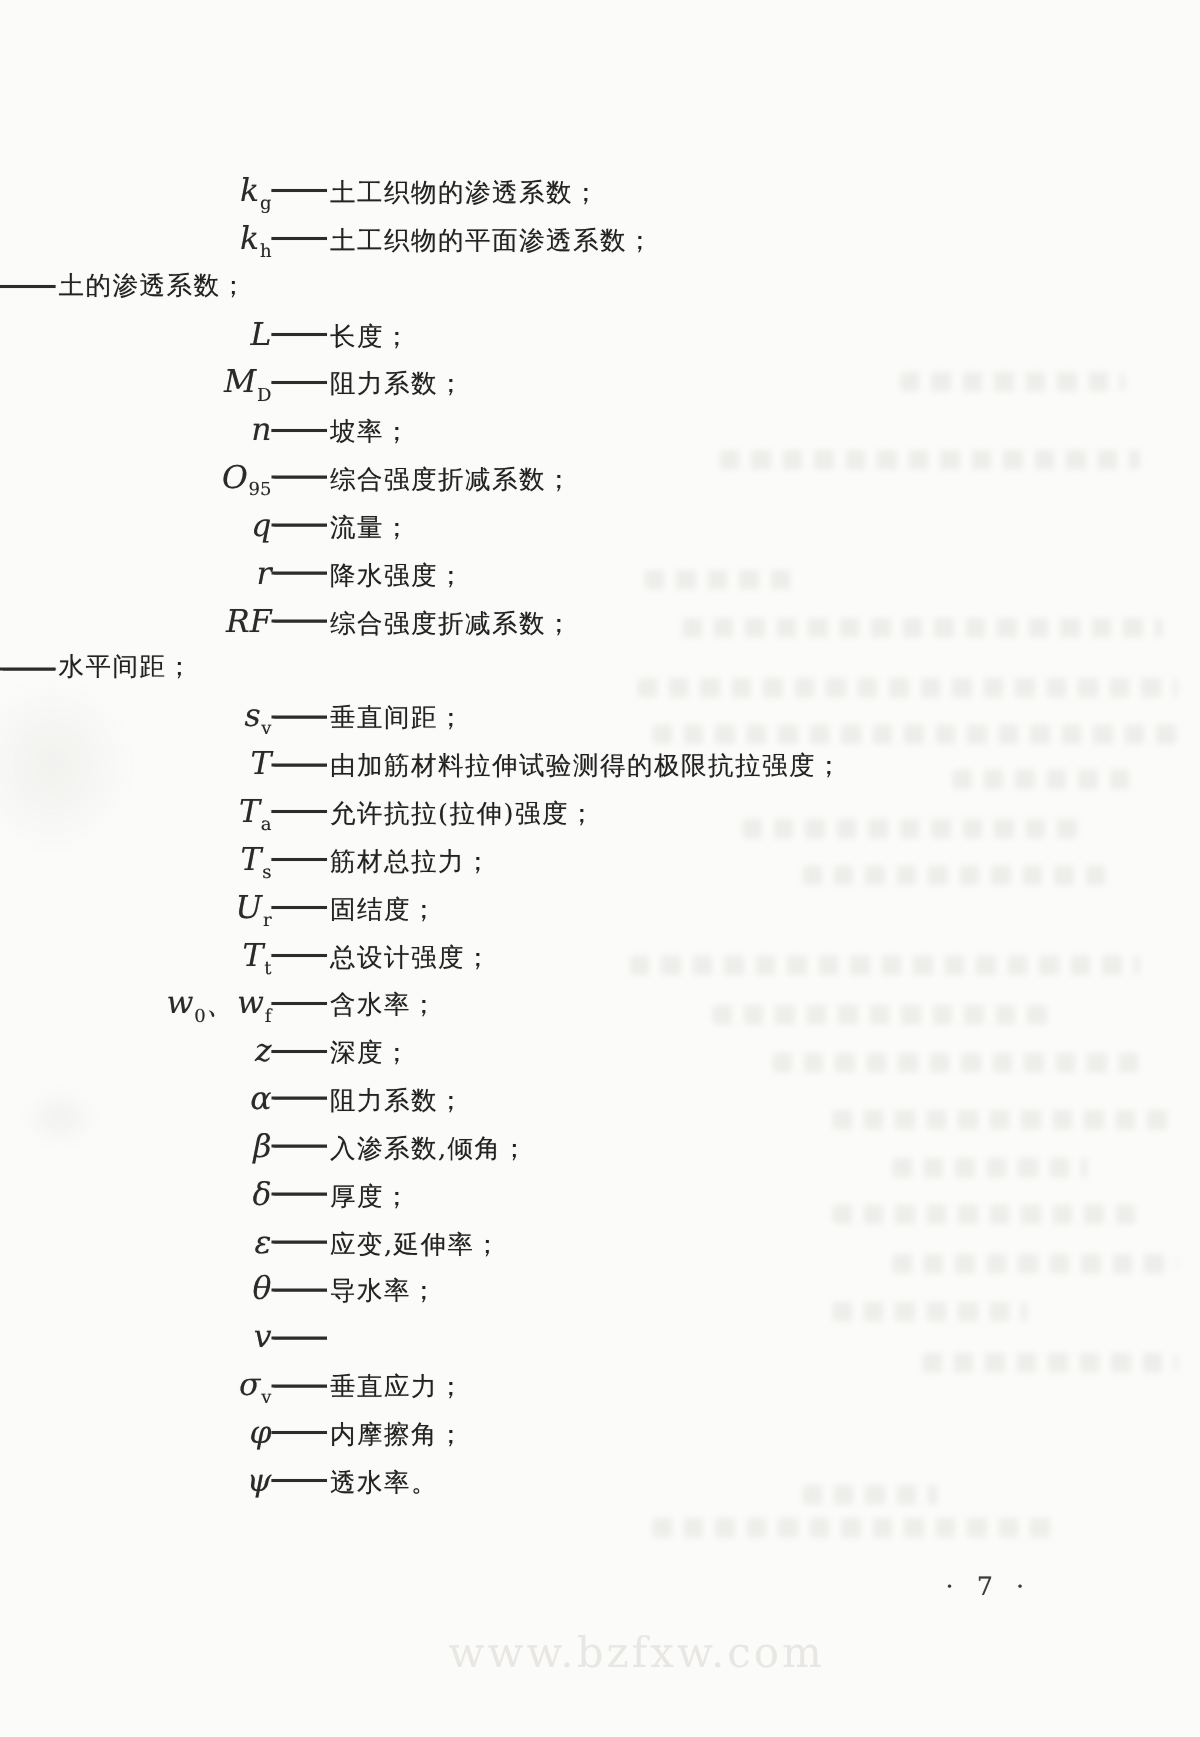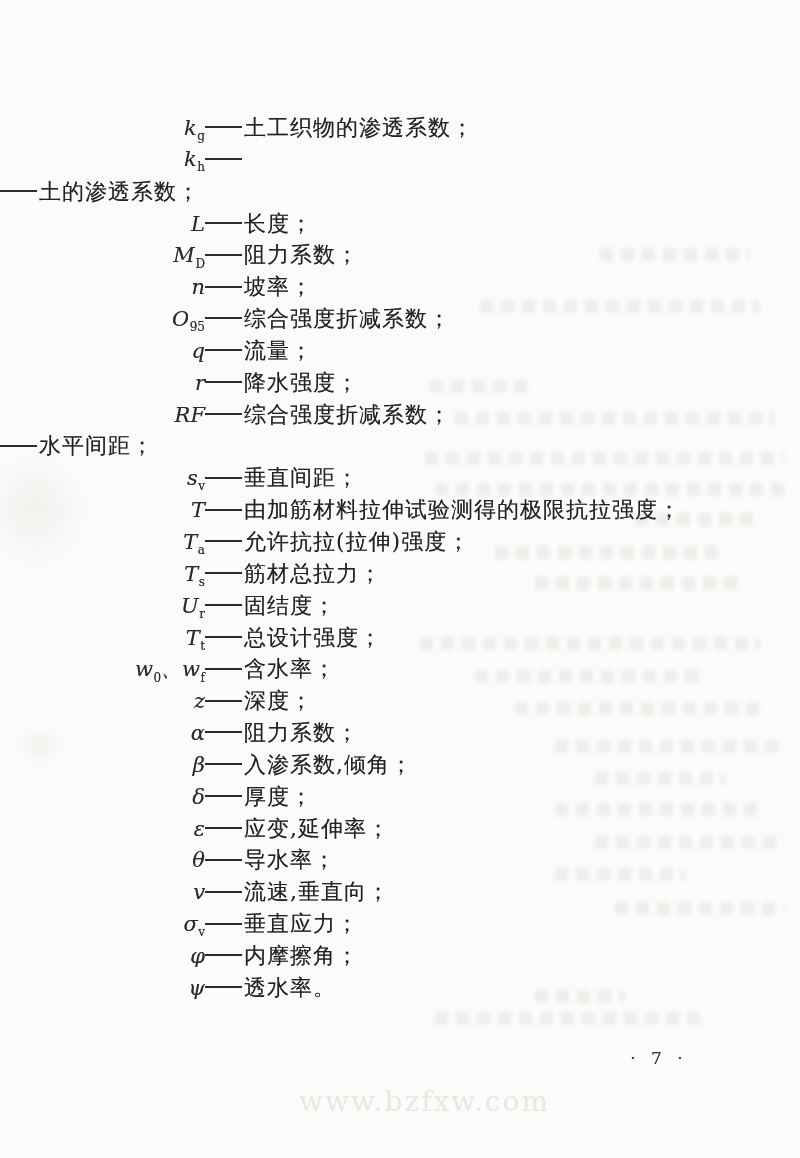--- a/index.html
+++ b/index.html
@@ -39,37 +39,36 @@
     height:31.85px;display:flex;align-items:baseline;
   }
   .sym{
     width:181px;text-align:right;
     font-family:"DejaVu Serif","Liberation Serif",serif;
     font-style:italic;
     font-size:21px;line-height:31.85px;
     color:var(--ink);
     text-shadow:0 0 .5px rgba(60,60,60,.55);
     white-space:nowrap;
-    margin-left:24px;
   }
   .sym sub{
     font-size:12px;font-style:normal;line-height:0;
     letter-spacing:0;margin-left:.5px;
   }
   .dash{
     width:38px;align-self:stretch;position:relative;flex:0 0 38px;
   }
   .dash::after{
     content:"";position:absolute;left:0;right:1px;top:50%;
     height:2px;margin-top:-1.5px;background:#2e2c2a;
     box-shadow:0 0 .5px rgba(60,60,60,.6);
   }
   .def{
     font-family:"DejaVu Serif","Liberation Serif",serif;
-    font-size:22px;line-height:31.85px;letter-spacing:1px;
+    font-size:17px;line-height:31.85px;letter-spacing:1px;
     color:var(--def-ink);
     text-shadow:0 0 .5px rgba(50,50,50,.55);
     white-space:nowrap;margin-left:1px;
   }
 
   .footer{
     position:absolute;top:1048px;left:616px;width:86px;
     text-align:center;
     font-family:"DejaVu Serif","Liberation Serif",serif;
     font-size:17px;color:#3a3a38;
@@ -117,20 +116,21 @@
   <main class="symbol-list" id="symbol-list">
     <div class="line">
       <span class="sym"><span>k</span><sub>g</sub></span>
       <span class="dash"></span>
       <span class="def">土工织物的渗透系数；</span>
     </div>
 
     <div class="line">
       <span class="sym"><span>k</span><sub>h</sub></span>
       <span class="dash"></span>
+      <span class="def">土工织物的平面渗透系数；</span>
     </div>
 
     <div class="line">
       <span class="dash"></span>
       <span class="def">土的渗透系数；</span>
     </div>
 
     <div class="line">
       <span class="sym"><span>L</span></span>
       <span class="dash"></span>
@@ -252,21 +252,20 @@
 
     <div class="line">
       <span class="sym"><span>θ</span></span>
       <span class="dash"></span>
       <span class="def">导水率；</span>
     </div>
 
     <div class="line">
       <span class="sym"><span>v</span></span>
       <span class="dash"></span>
-      <span class="def">流速,垂直向；</span>
     </div>
 
 
     <div class="line">
       <span class="sym"><span>σ</span><sub>v</sub></span>
       <span class="dash"></span>
       <span class="def">垂直应力；</span>
     </div>
 
     <div class="line">

